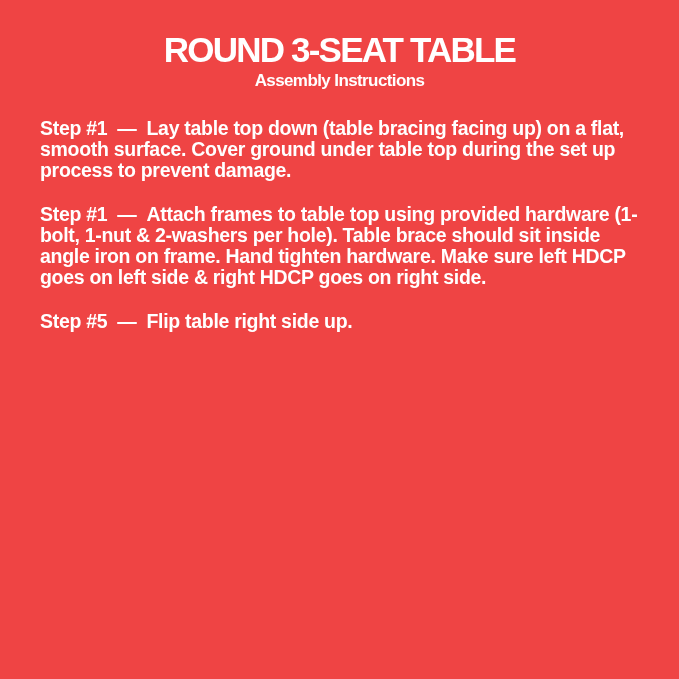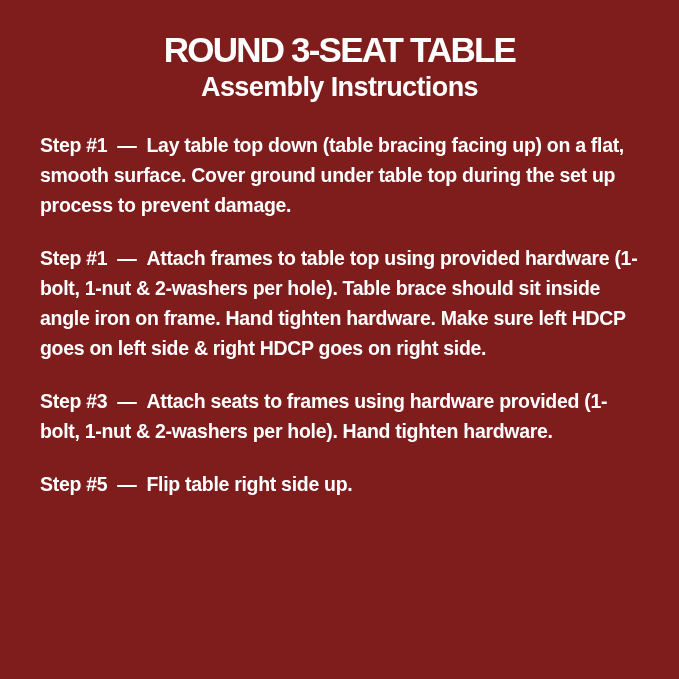--- a/index.html
+++ b/index.html
@@ -4,50 +4,50 @@
 <style>
   html, body {
     margin: 0;
     padding: 0;
     background: #000000;
   }
   .page {
     position: relative;
     width: 679px;
     height: 679px;
-    background: #7f1d1d;
+    background: #ef4444;
     color: #ffffff;
     font-family: "Liberation Sans", sans-serif;
     font-weight: 700;
     overflow: hidden;
     box-sizing: border-box;
     padding: 30px 40px 0 40px;
   }
   .header {
     text-align: center;
     margin-bottom: 26px;
   }
   .title {
     font-size: 35px;
     line-height: 1.12;
     letter-spacing: -1.8px;
     white-space: nowrap;
   }
   .subtitle {
-    font-size: 27px;
+    font-size: 17px;
     line-height: 1.2;
     letter-spacing: -0.6px;
     margin-top: 2px;
   }
   .steps {
     text-align: left;
   }
   .step {
     font-size: 19.5px;
-    line-height: 30px;
+    line-height: 21px;
     letter-spacing: -0.3px;
     margin: 0 0 23px 0;
   }
   .step-separator {
     display: inline-block;
     margin: 0 10px;
   }
 </style>
 </head>
 <body>
@@ -56,19 +56,18 @@
   <div class="header">
     <div class="title">ROUND 3-SEAT TABLE</div>
     <div class="subtitle">Assembly Instructions</div>
   </div>
 
   <div class="steps">
     <p class="step"><span>Step #1</span><span class="step-separator">—</span><span>Lay table top down (table bracing facing up) on a flat, smooth surface. Cover ground under table top during the set up process to prevent damage.</span></p>
 
     <p class="step"><span>Step #1</span><span class="step-separator">—</span><span>Attach frames to table top using provided hardware (1-bolt, 1-nut &amp; 2-washers per hole). Table brace should sit inside angle iron on frame. Hand tighten hardware. Make sure left HDCP goes on left side &amp; right HDCP goes on right side.</span></p>
 
-    <p class="step"><span>Step #3</span><span class="step-separator">—</span><span>Attach seats to frames using hardware provided (1-bolt, 1-nut &amp; 2-washers per hole). Hand tighten hardware.</span></p>
 
 
     <p class="step"><span>Step #5</span><span class="step-separator">—</span><span>Flip table right side up.</span></p>
 
   </div>
 </div>
 
 </body></html>

